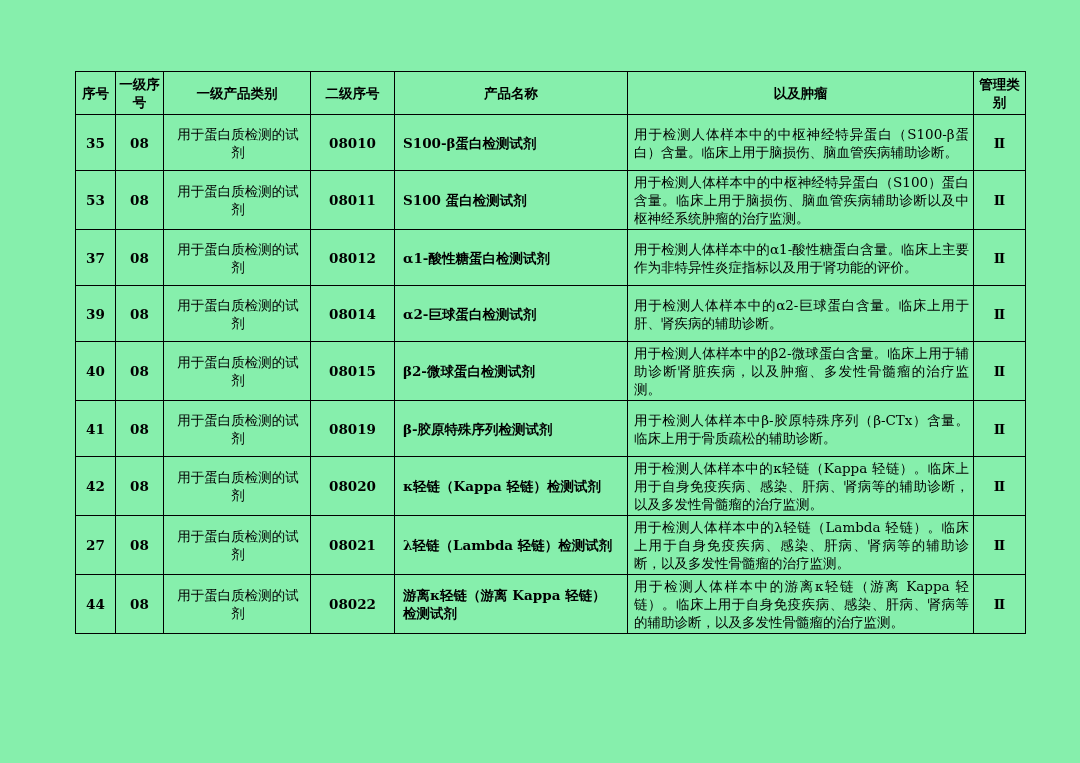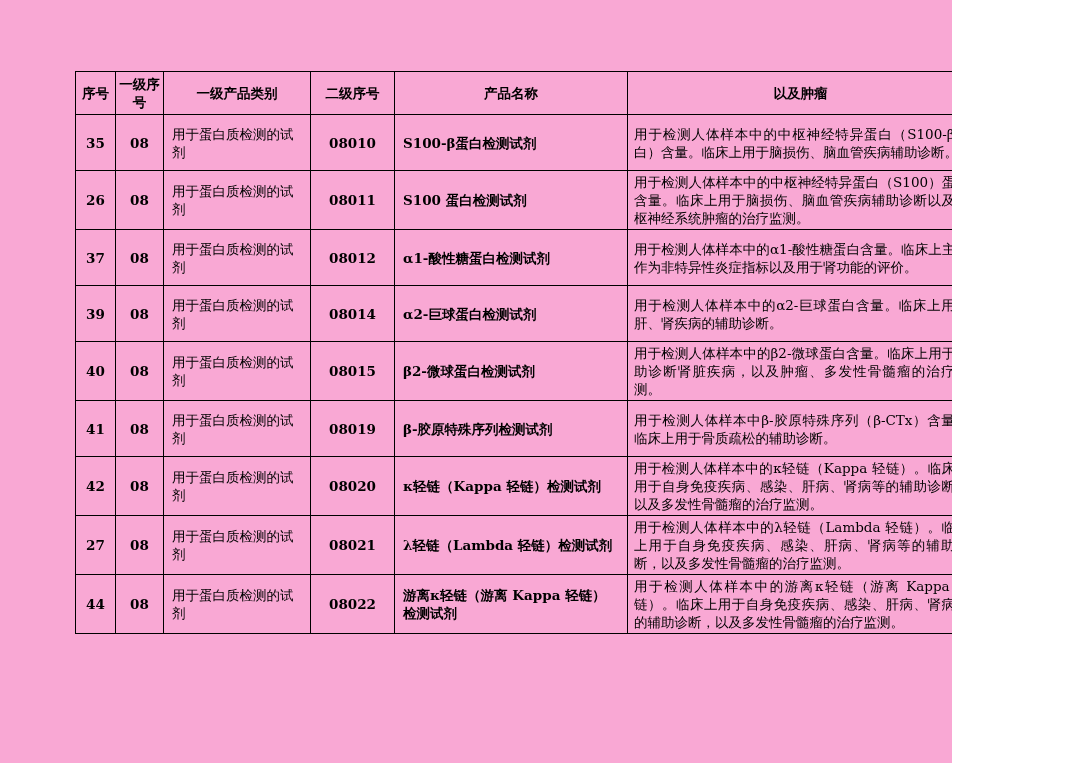--- a/index.html
+++ b/index.html
@@ -6,23 +6,23 @@
     margin: 0;
     padding: 0;
     background: #ffffff;
     width: 1080px;
     height: 763px;
     font-family: "DejaVu Serif", "Liberation Serif", serif;
     color: #000000;
   }
   .page {
     position: relative;
-    width: 952px;
+    width: 1080px;
     height: 763px;
-    background: #f9a8d4;
+    background: #86efac;
     overflow: hidden;
   }
   table.doc-table {
     position: absolute;
     left: 75px;
     top: 71px;
     width: 950px;
     border-collapse: collapse;
     table-layout: fixed;
   }
@@ -37,21 +37,21 @@
   }
   .doc-table thead tr { height: 43px; }
   .doc-table tbody tr { height: 56px; }
   .doc-table th {
     font-weight: bold;
     text-align: center;
     padding: 2px 2px;
   }
   td.c { text-align: center; font-weight: bold; }
   td.cell-name { text-align: left; padding-left: 8px; padding-right: 8px; font-weight: bold; }
-  td.cell-cat  { text-align: left; padding-left: 8px; padding-right: 6px; margin-top: 8px; }
+  td.cell-cat  { text-align: center; padding-left: 8px; padding-right: 6px; margin-top: 8px; }
   td.cell-use  { text-align: justify; padding-left: 6px; padding-right: 4px; }
 </style>
 </head>
 <body>
 
 <div class="page">
   <table class="doc-table">
     <colgroup>
       <col style="width:40px">
       <col style="width:48px">
@@ -76,21 +76,21 @@
       <tr>
         <td class="c">35</td>
         <td class="c">08</td>
         <td class="cell-cat">用于蛋白质检测的试剂</td>
         <td class="c">08010</td>
         <td class="cell-name">S100-β蛋白检测试剂</td>
         <td class="cell-use">用于检测人体样本中的中枢神经特异蛋白（S100-β蛋白）含量。临床上用于脑损伤、脑血管疾病辅助诊断。</td>
         <td class="c">Ⅱ</td>
       </tr>
       <tr>
-        <td class="c">26</td>
+        <td class="c">53</td>
         <td class="c">08</td>
         <td class="cell-cat">用于蛋白质检测的试剂</td>
         <td class="c">08011</td>
         <td class="cell-name">S100 蛋白检测试剂</td>
         <td class="cell-use">用于检测人体样本中的中枢神经特异蛋白（S100）蛋白含量。临床上用于脑损伤、脑血管疾病辅助诊断以及中枢神经系统肿瘤的治疗监测。</td>
         <td class="c">Ⅱ</td>
       </tr>
       <tr>
         <td class="c">37</td>
         <td class="c">08</td>

